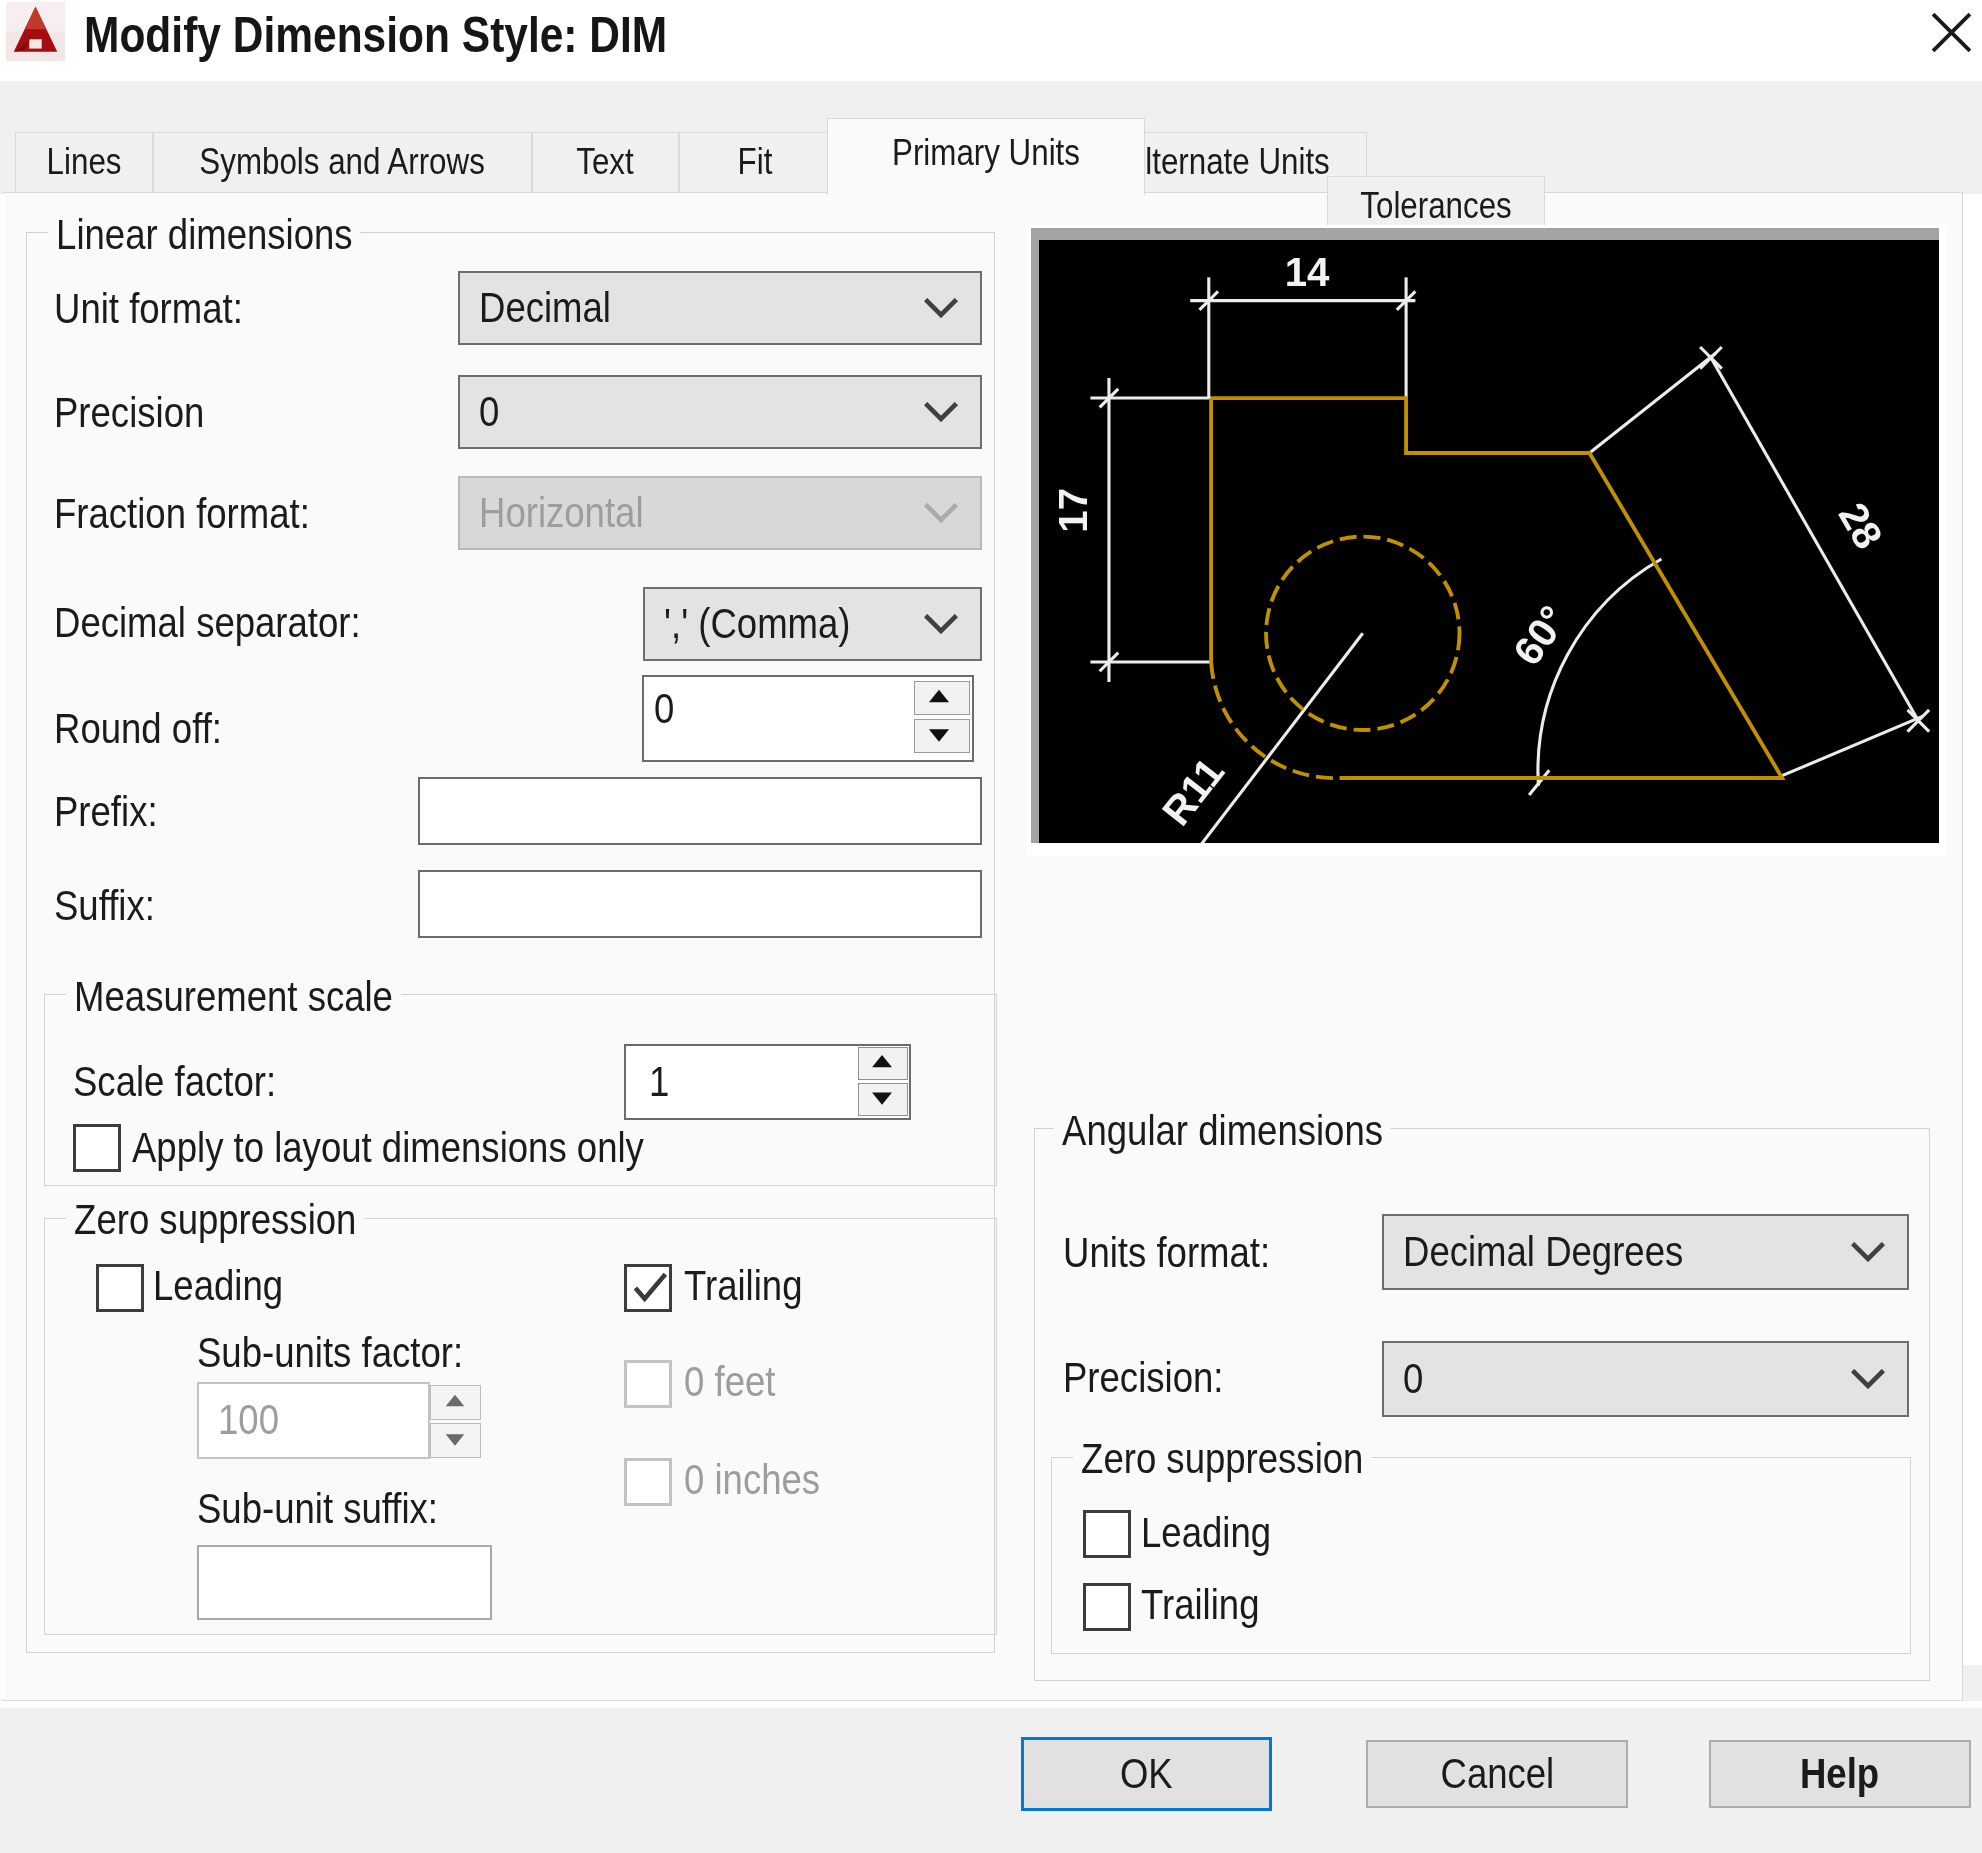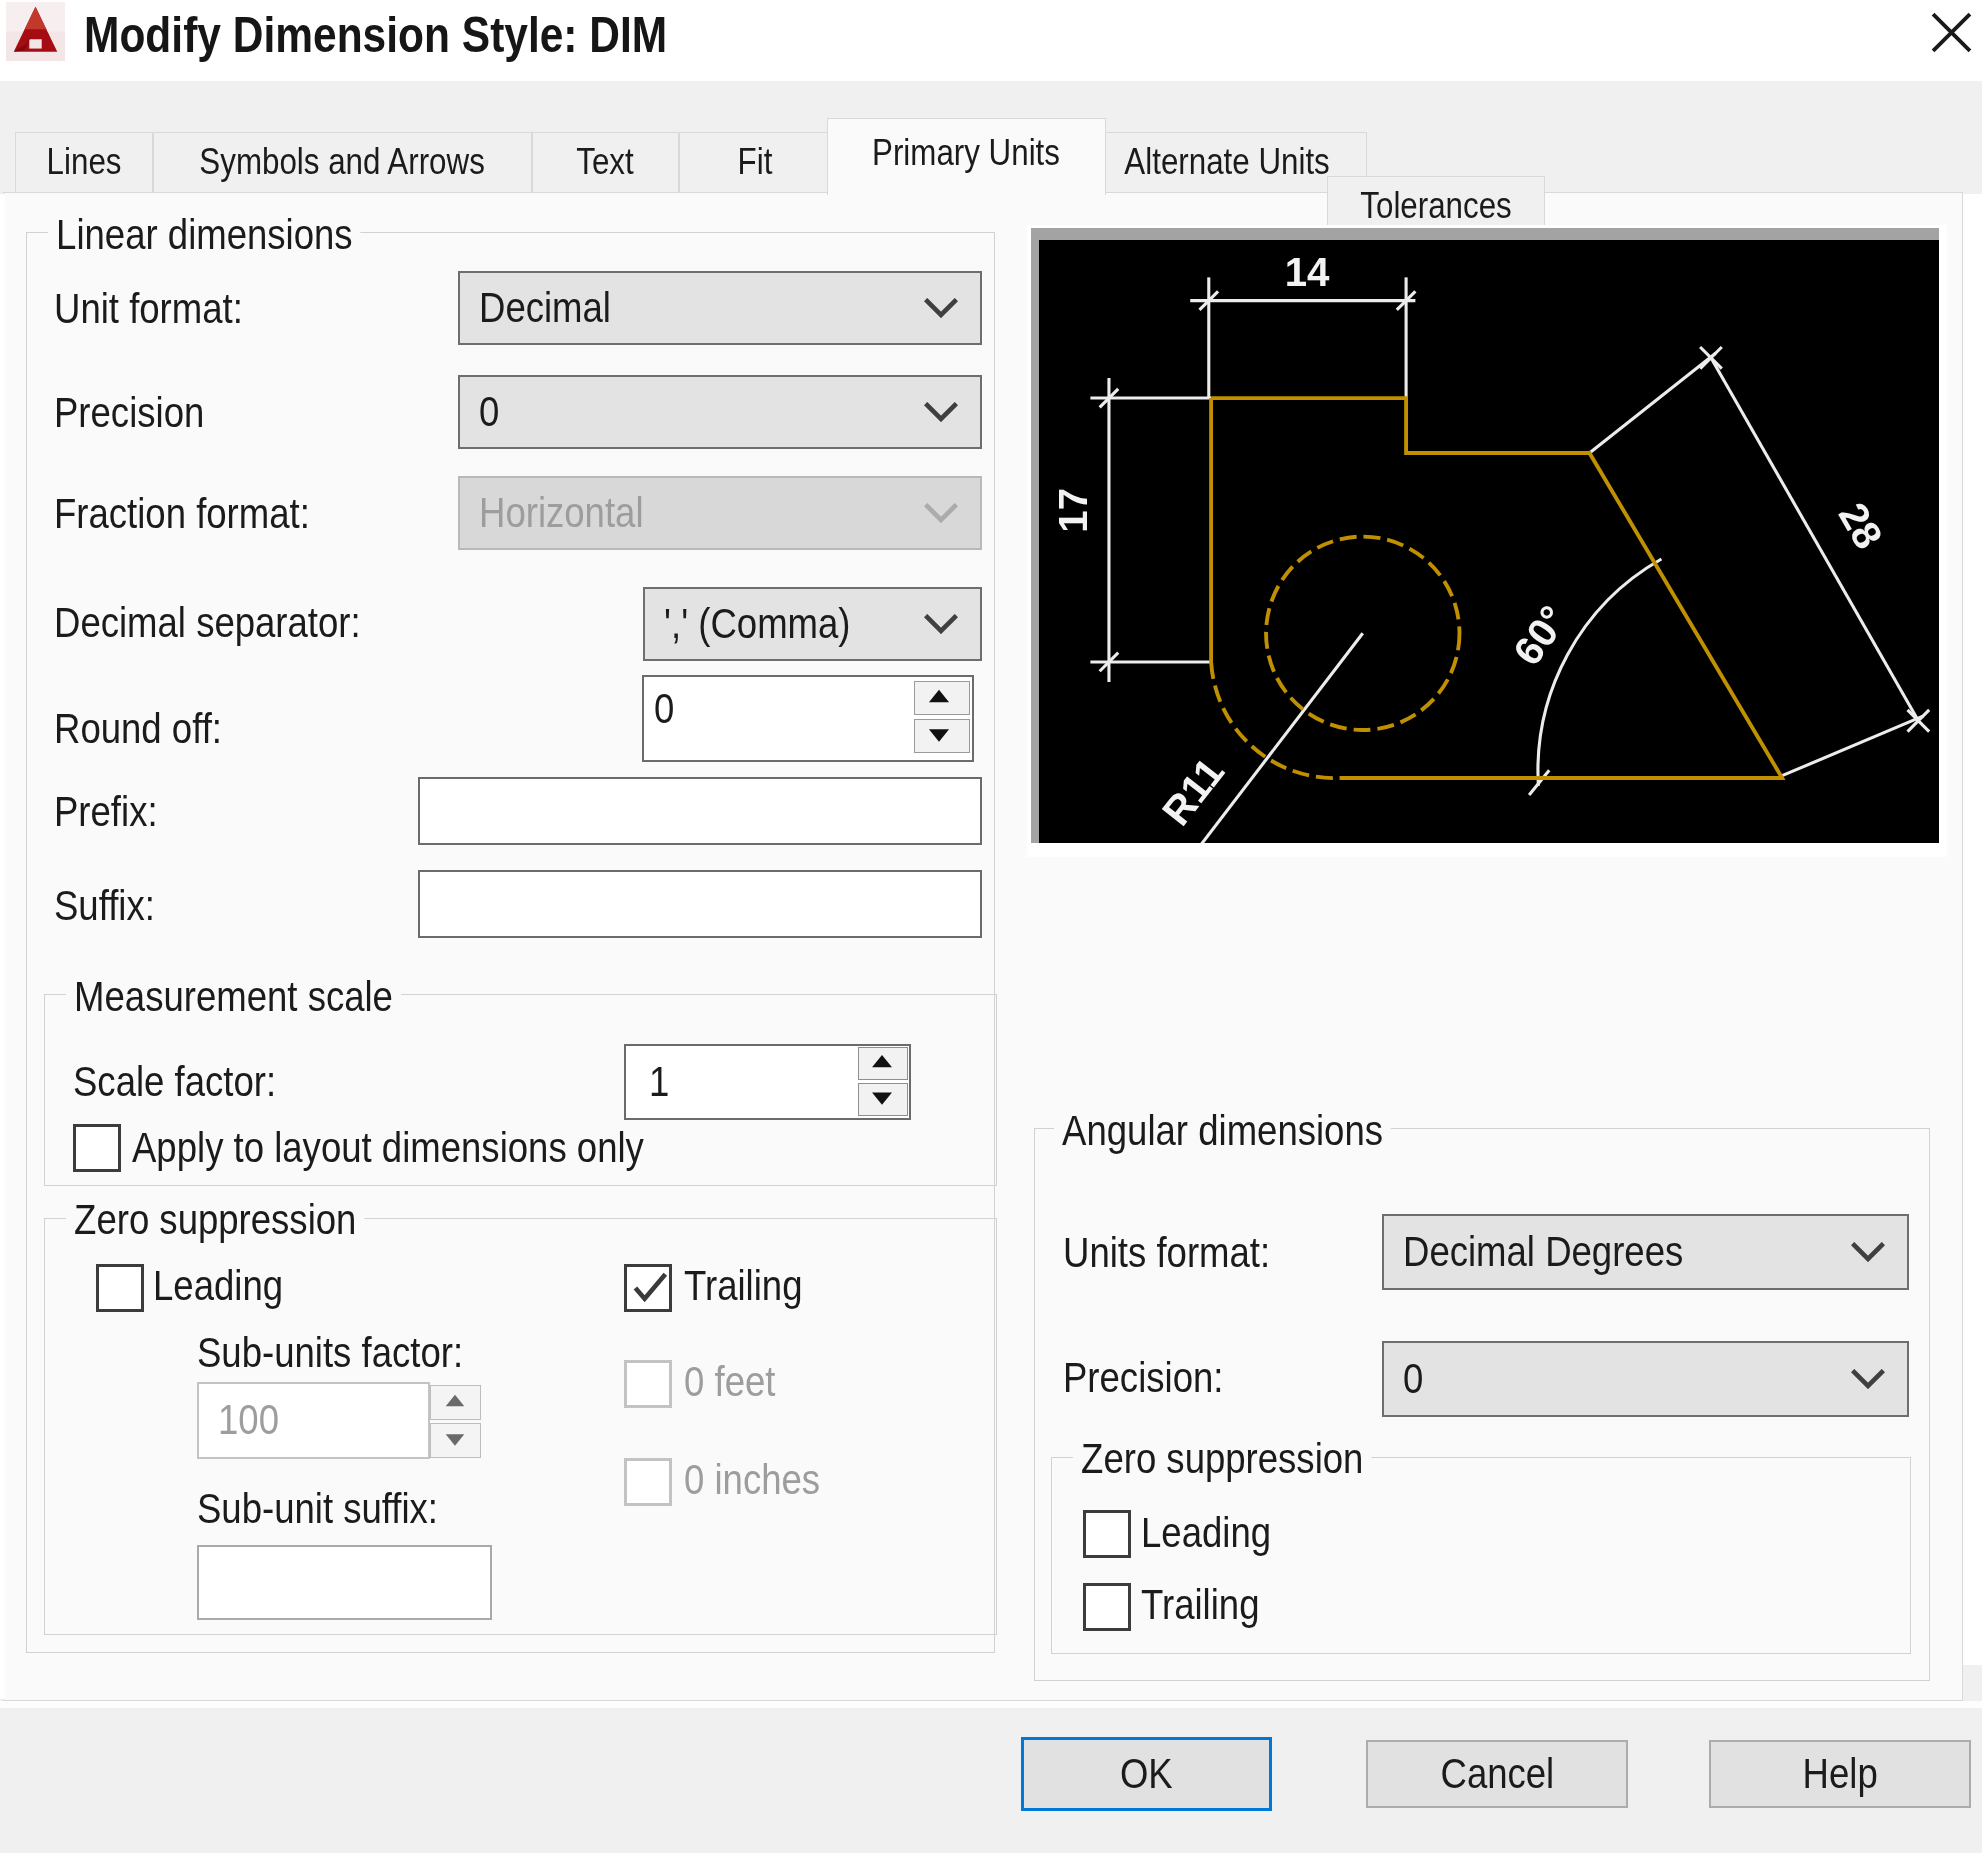--- a/index.html
+++ b/index.html
@@ -44,21 +44,21 @@
   <div class="abs" style="left:0;top:194px;width:4.6px;height:1505px;background:#fff;"></div>
   <div class="abs" style="left:1963px;top:194px;width:19.4px;height:1471px;background:#fff;"></div>
   <div class="abs" style="left:0;top:1701px;width:1983px;height:7px;background:#fdfdfd;"></div>
 
   <div class="tab" style="left:14.7px;width:138px;"><span class="cnd">Lines</span></div>
   <div class="tab" style="left:153px;width:379px;"><span class="cnd">Symbols and Arrows</span></div>
   <div class="tab" style="left:532px;width:147px;"><span class="cnd">Text</span></div>
   <div class="tab" style="left:679px;width:151px;"><span class="cnd">Fit</span></div>
   <div class="tab" style="left:1088px;width:279px;"><span class="cnd">Alternate Units</span></div>
   <div class="tab" style="left:1327px;width:218px;margin-top:44px;"><span class="cnd">Tolerances</span></div>
-  <div class="tab" style="left:827px;top:118px;height:77px;width:279px;background:#fafafa;line-height:67px;"><span class="cnd">Primary Units</span></div>
+  <div class="tab" style="left:827px;top:118px;height:77px;width:318px;background:#fafafa;line-height:67px;"><span class="cnd">Primary Units</span></div>
 
   <div class="grp" style="left:25.6px;top:232px;width:969px;height:1421px;"></div>
   <div class="glbl" style="left:48px;top:211px;">Linear dimensions</div>
 
   <div class="lbl" style="left:54px;top:309px;">Unit format:</div>
   <div class="dd" style="left:458px;top:271px;width:524px;height:74px;">
     <span class="txt">Decimal</span>
     <svg class="chev" viewBox="0 0 44 26">
       <path d="M2 2 L22 22 L42 2" fill="none" stroke="#404040" stroke-width="6"></path>
     </svg>
@@ -215,14 +215,14 @@
 
   <div class="grp" style="left:1051px;top:1457px;width:860px;height:197px;"></div>
   <div class="glbl" style="left:1073px;top:1435px;">Zero suppression</div>
   <div class="cb" style="left:1083px;top:1510px;"></div>
   <div class="lbl" style="left:1141px;top:1533px;">Leading</div>
   <div class="cb" style="left:1083px;top:1583px;"></div>
   <div class="lbl" style="left:1141px;top:1605px;">Trailing</div>
 
   <div class="btn" style="left:1021px;top:1737px;width:251px;height:74px;line-height:68px;border:3.9px solid #0078d7;"><span class="cnd">OK</span></div>
   <div class="btn" style="left:1366px;top:1740px;width:262px;height:68px;line-height:64px;"><span class="cnd">Cancel</span></div>
-  <div class="btn" style="left:1709px;top:1740px;width:262px;height:68px;line-height:64px;"><span class="cnd">Help</span></div>
+  <div class="btn" style="left:1709px;top:1740px;width:262px;height:68px;line-height:64px;font-weight:bold;"><span class="cnd">Help</span></div>
 
 
 </body></html>

